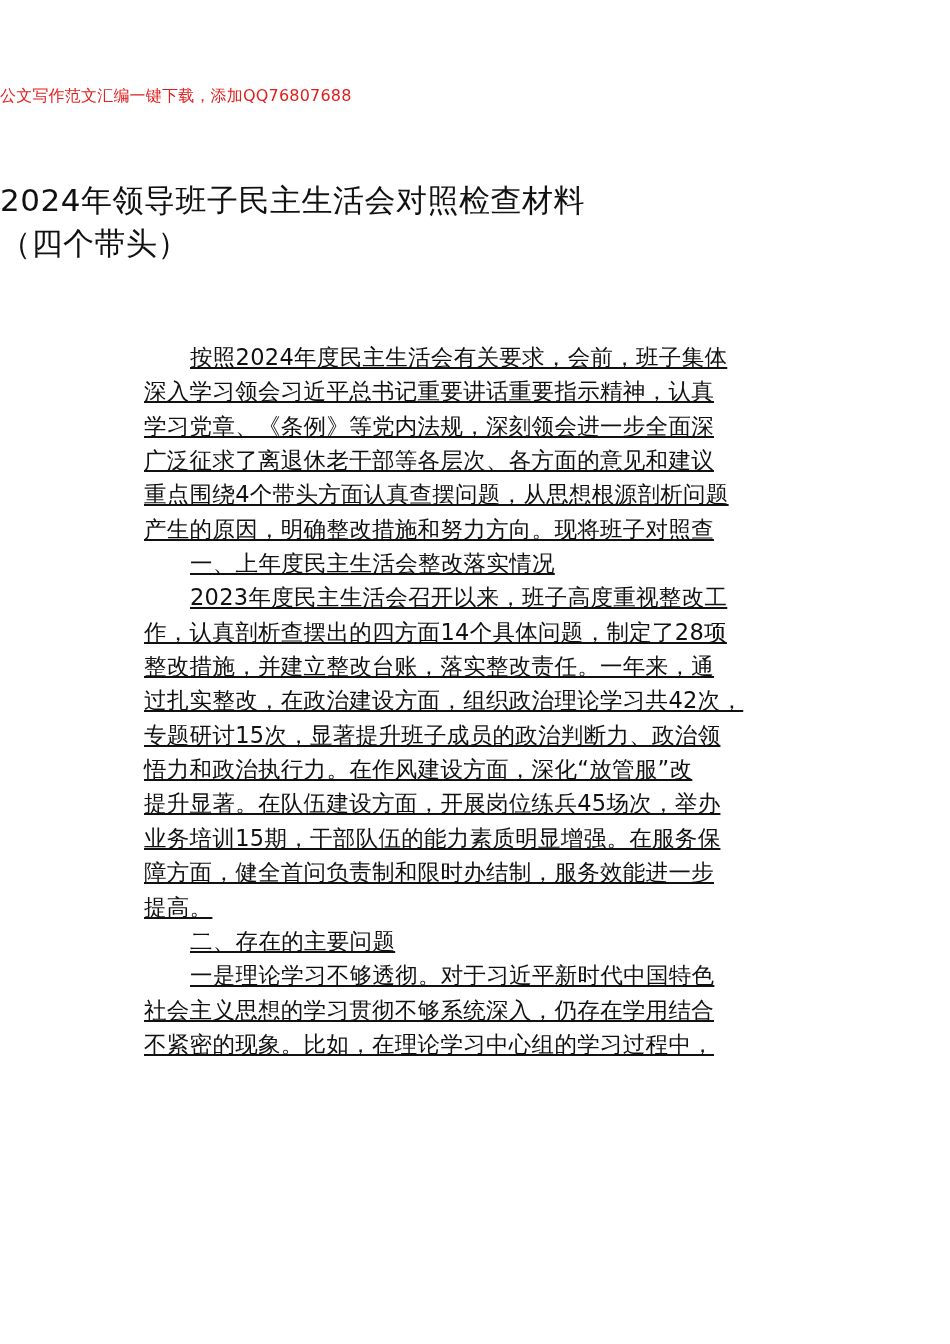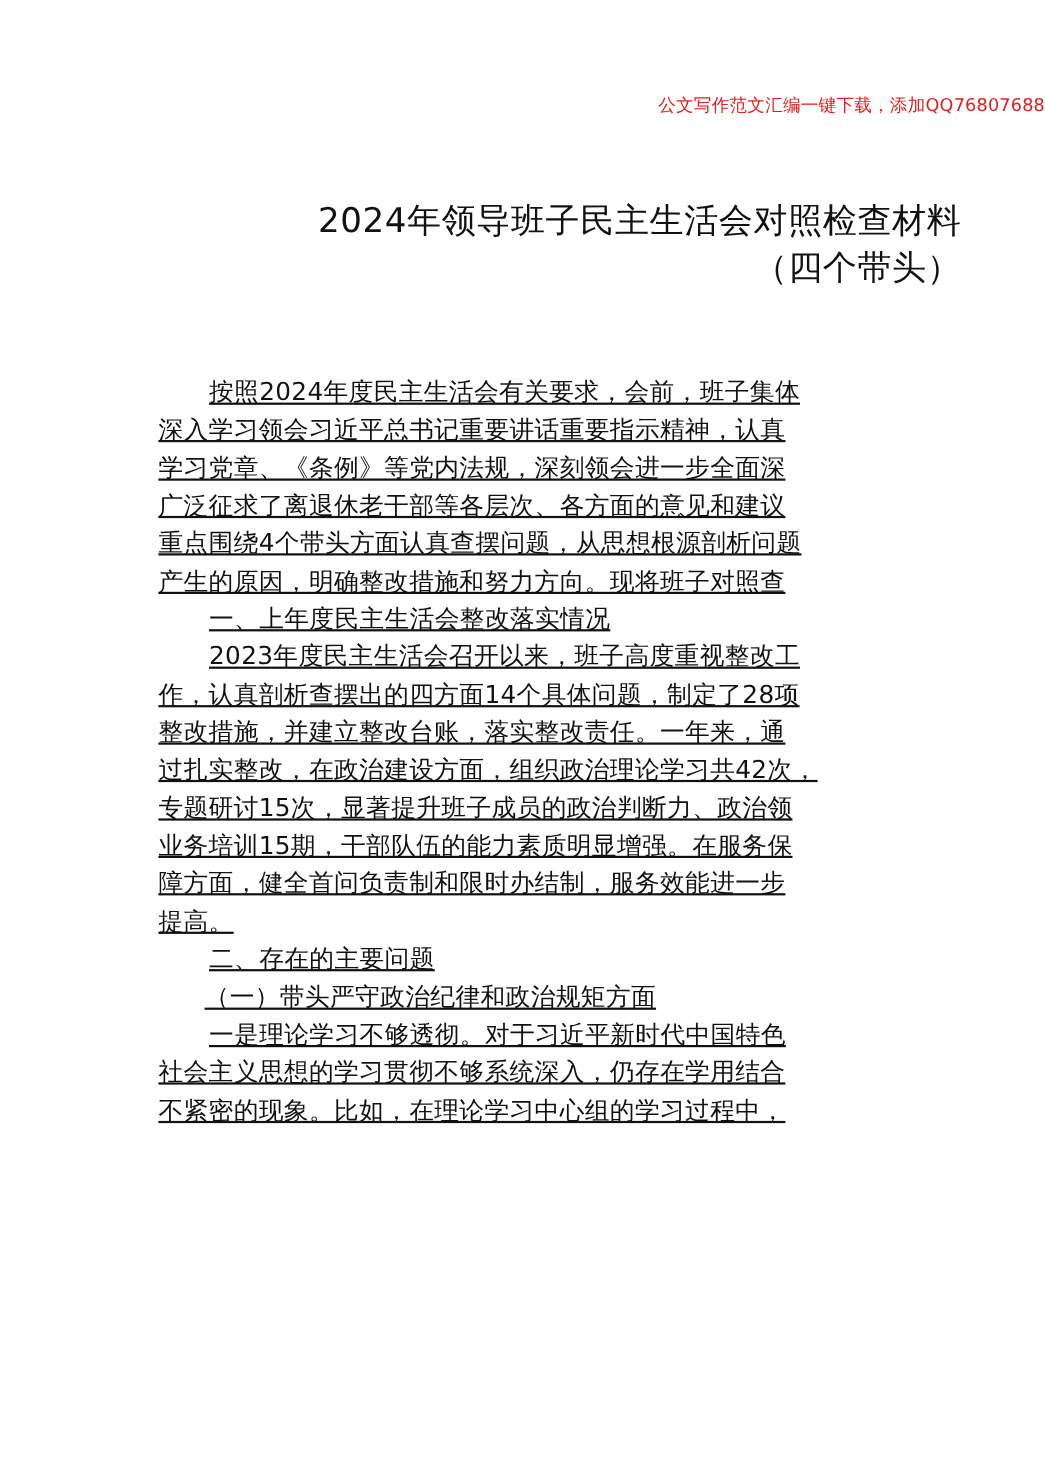--- a/index.html
+++ b/index.html
@@ -1,20 +1,20 @@
 <!DOCTYPE html>
 <html><head>
 <meta charset="utf-8">
 <style>
   html, body { margin: 0; padding: 0; background: #ffffff; }
   body { width: 950px; height: 1344px; position: relative; overflow: hidden;
          font-family: "DejaVu Sans", "Liberation Sans", sans-serif; color: #111111; }
-  .banner { position: absolute; top: 86px; left: 0; width: 950px; text-align: right;
+  .banner { position: absolute; top: 86px; left: 0; width: 950px; text-align: left;
             font-size: 16px; color: #e0201f; letter-spacing: 0.2px; }
-  .title { position: absolute; left: 0; width: 874px; text-align: right;
+  .title { position: absolute; left: 0; width: 874px; text-align: left;
            font-size: 31px; color: #111111; letter-spacing: 0.5px; }
   .title.t1 { top: 180px; }
   .title.t2 { top: 223px; }
   .body { position: absolute; top: 340px; left: 144px; width: 680px; }
   .line { height: 34.35px; line-height: 34.35px; font-size: 22.5px; white-space: nowrap;
           letter-spacing: 0.3px; text-decoration: underline; }
   .indent { padding-left: 46px; }
   .indent-s { padding-left: 42px; }
 </style>
 </head>
@@ -31,21 +31,22 @@
   <div class="line">学习党章、《条例》等党内法规，深刻领会进一步全面深</div>
   <div class="line">广泛征求了离退休老干部等各层次、各方面的意见和建议</div>
   <div class="line">重点围绕4个带头方面认真查摆问题，从思想根源剖析问题</div>
   <div class="line">产生的原因，明确整改措施和努力方向。现将班子对照查</div>
   <div class="line indent">一、上年度民主生活会整改落实情况</div>
   <div class="line indent">2023年度民主生活会召开以来，班子高度重视整改工</div>
   <div class="line">作，认真剖析查摆出的四方面14个具体问题，制定了28项</div>
   <div class="line">整改措施，并建立整改台账，落实整改责任。一年来，通</div>
   <div class="line">过扎实整改，在政治建设方面，组织政治理论学习共42次，</div>
   <div class="line">专题研讨15次，显著提升班子成员的政治判断力、政治领</div>
+  <div class="line">悟力和政治执行力。在作风建设方面，深化“放管服”改</div>
+  <div class="line">提升显著。在队伍建设方面，开展岗位练兵45场次，举办</div>
   <div class="line">业务培训15期，干部队伍的能力素质明显增强。在服务保</div>
   <div class="line">障方面，健全首问负责制和限时办结制，服务效能进一步</div>
   <div class="line">提高。</div>
   <div class="line indent">二、存在的主要问题</div>
-  <div class="line indent-s">（一）带头严守政治纪律和政治规矩方面</div>
   <div class="line indent">一是理论学习不够透彻。对于习近平新时代中国特色</div>
   <div class="line">社会主义思想的学习贯彻不够系统深入，仍存在学用结合</div>
   <div class="line">不紧密的现象。比如，在理论学习中心组的学习过程中，</div>
 </div>
 
 </body></html>

